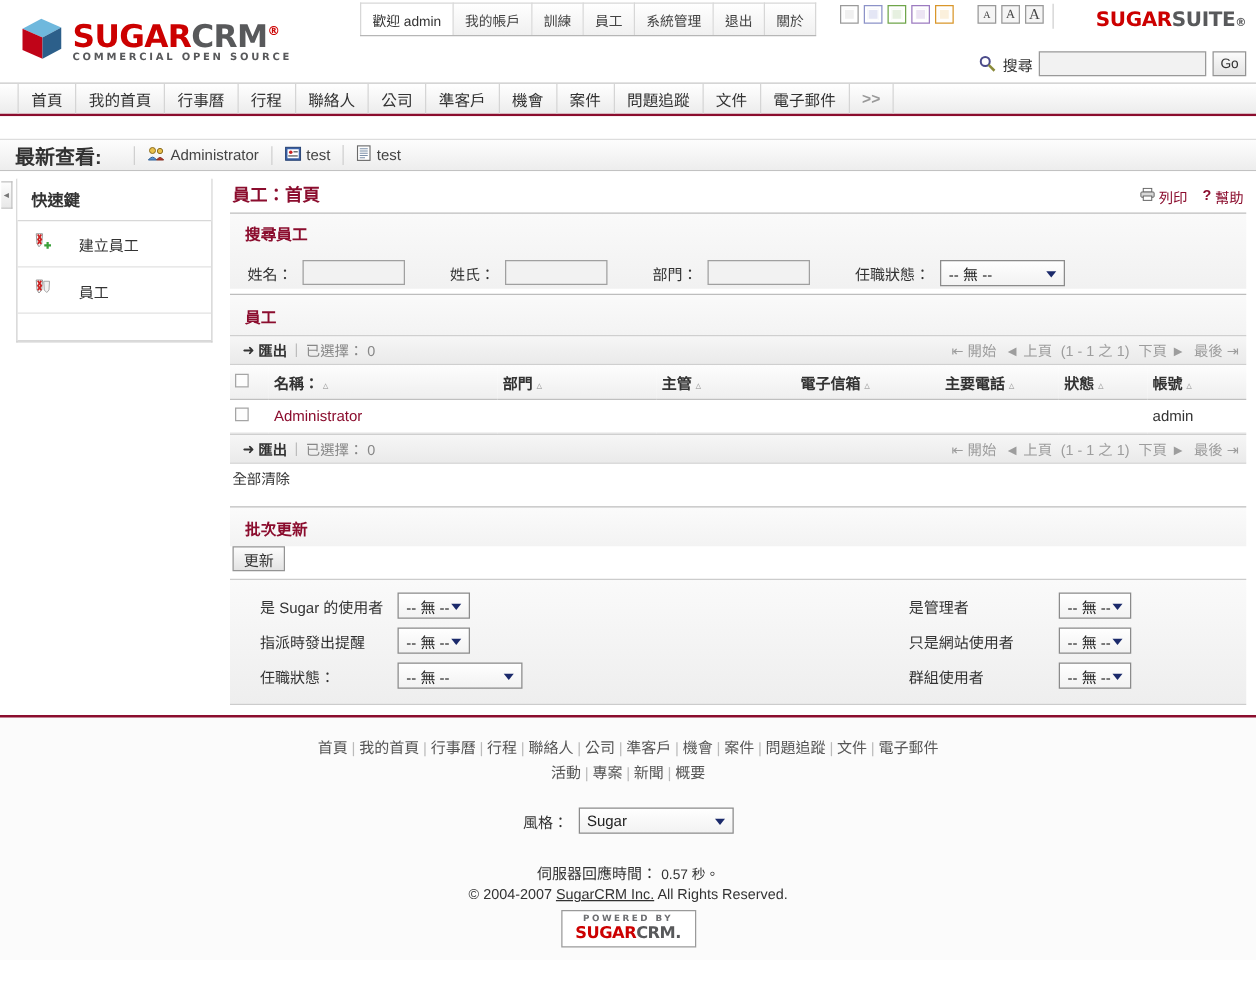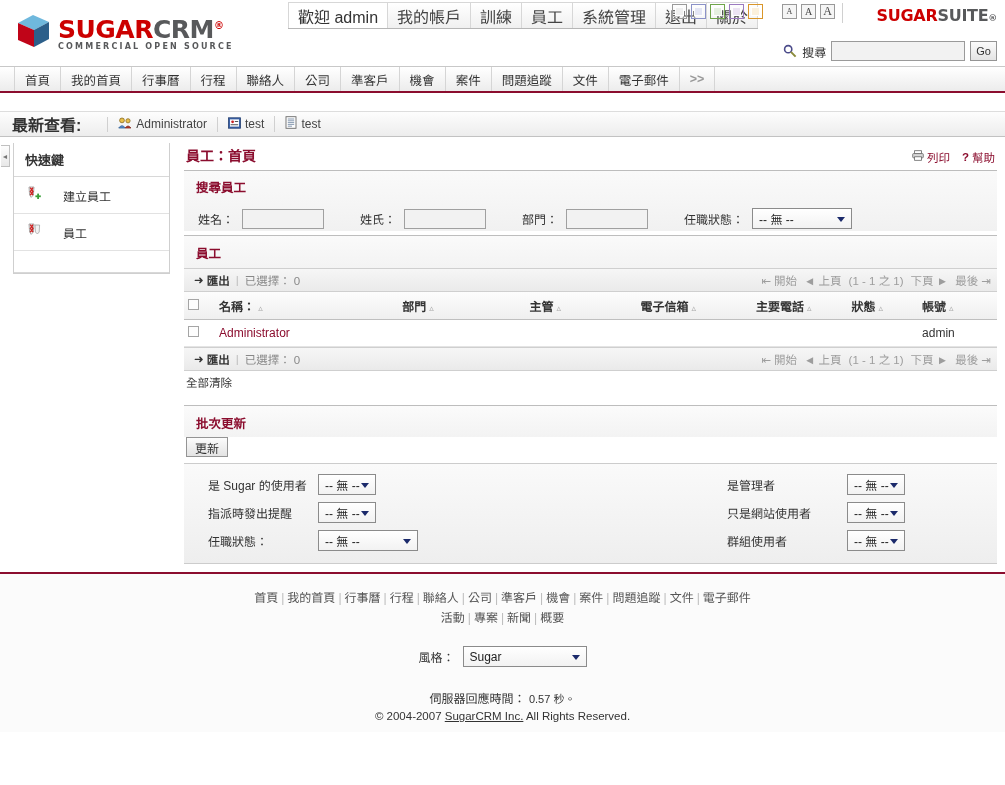--- a/index.html
+++ b/index.html
@@ -60,21 +60,21 @@
     top: 2px;
     display: flex;
     align-items: stretch;
     height: 26px;
     border-bottom: 1px solid #b6b6b6;
   }
   .util-tab {
     display: flex;
     align-items: center;
     padding: 0 9px;
-    font-size: 16px;
+    font-size: 11px;
     color: #444444;
     background: linear-gradient(to bottom, #ffffff 0%, #f0f0f0 100%);
     border-left: 1px solid #d7d7d7;
     border-top: 1px solid #d7d7d7;
     cursor: pointer;
     white-space: nowrap;
     justify-content: flex-end;
   }
   .util-tab:last-child { border-right: 1px solid #d7d7d7; }
   .util-tab.first { background: #ffffff; color: #333; }
@@ -317,21 +317,21 @@
   .panel-head {
     font-size: 12.5px;
     font-weight: bold;
     color: #8b0d2e;
     padding: 6px 0 6px 12px;
   }
 
   
   .searchform {
     display: flex;
-    align-items: center;
+    align-items: flex-start;
     padding: 6px 0 2px 14px;
     position: relative;
   }
   .field {
     display: flex;
     align-items: center;
     margin-right: 36px;
   }
   .field label {
     font-size: 12px;
@@ -986,15 +986,19 @@
 
     <div class="resp-time">
       <span>伺服器回應時間：</span>
       <span class="num">0.57 秒。</span>
     </div>
 
     <div class="copy">
       <span>© 2004-2007 </span><u>SugarCRM Inc.</u><span> All Rights Reserved.</span>
     </div>
 
+    <div class="powered">
+      <div class="pb">POWERED BY</div>
+      <div class="pn"><span class="r1">SUGAR</span><span class="r2">CRM.</span></div>
+    </div>
   </div>
 
 </div>
 
 </body></html>

